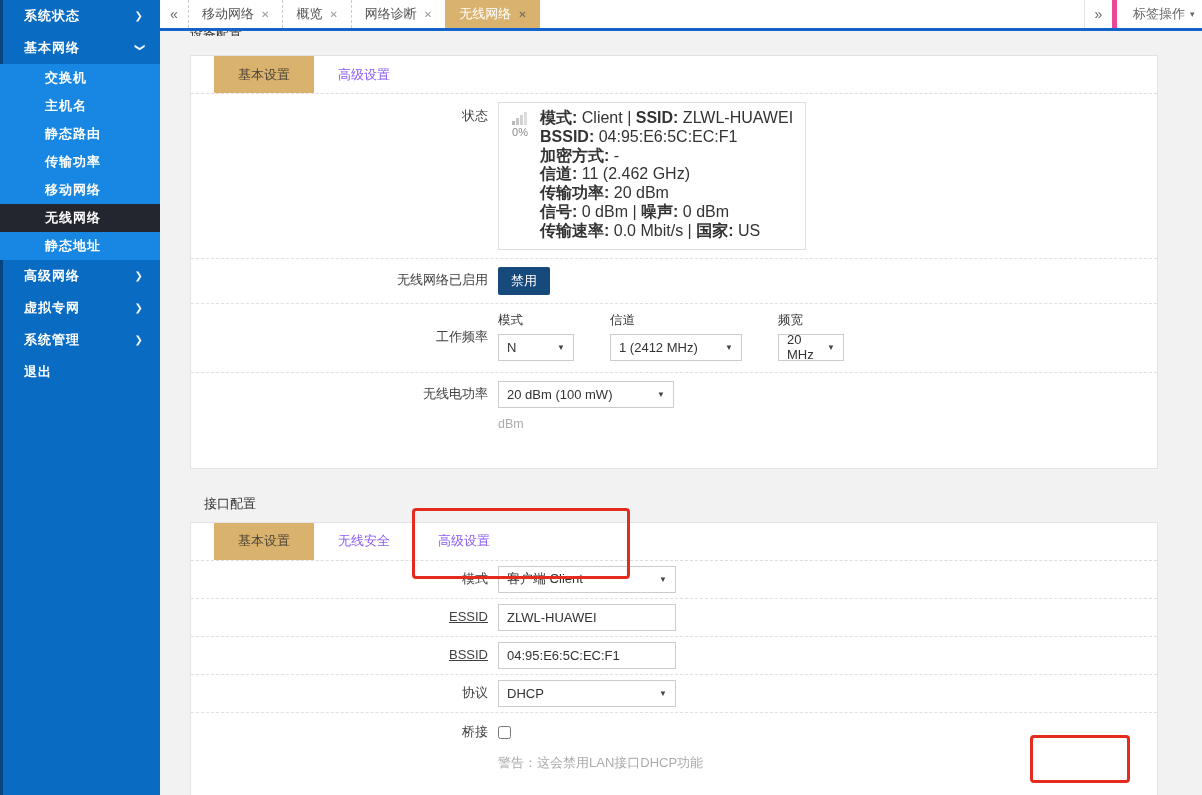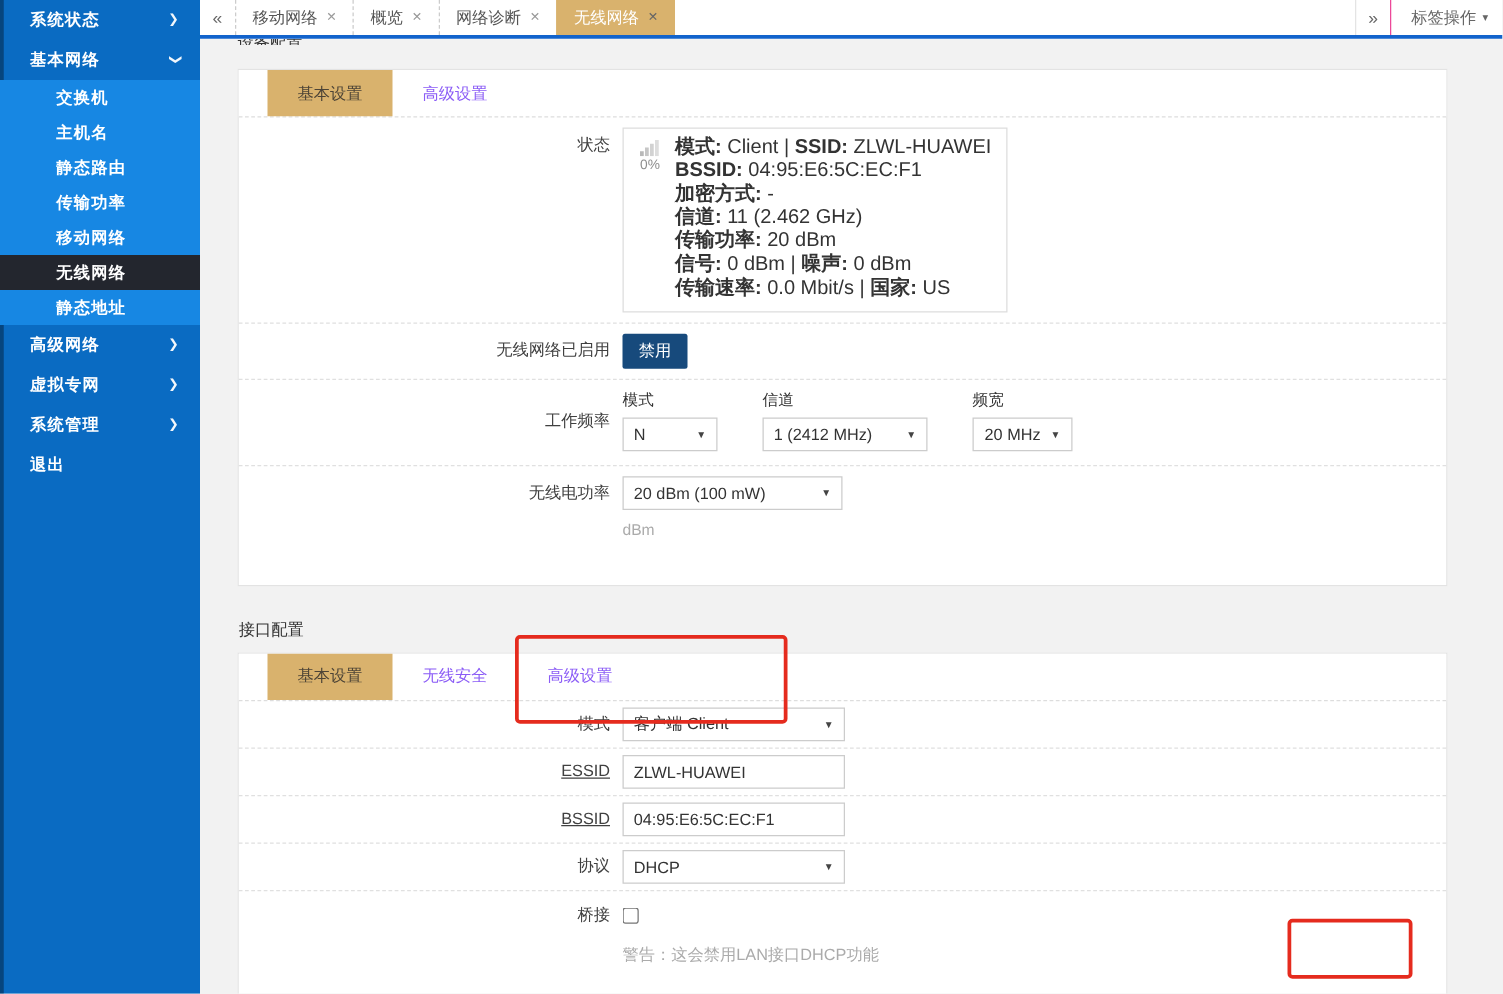--- a/index.html
+++ b/index.html
@@ -49,21 +49,21 @@
     font-size:13px; color:#555; border-left:1px dashed #ccc; cursor:pointer;
     white-space:nowrap;
   }
   .tab .close { color:#9a9a9a; font-size:10px; }
   .tab.active { background:#d9b26d; color:#fff; border-left:1px solid #d9b26d; }
   .tab.active .close { color:#666; }
   .tb-spacer { flex:1; }
   .tb-right { border-left:1px solid #e4e4e4; }
   .tab-actions {
     display:flex; align-items:center; gap:5px; padding:0 4px 0 16px;
-    font-size:13px; color:#666; border-left:1px solid #ec4899;
+    font-size:13px; color:#666; border-left:5px solid #ec4899;
     cursor:pointer; white-space:nowrap; min-width:90px;
   }
   .tab-actions .mcaret { font-size:9px; color:#666; }
   
   .content {
     position:absolute; left:160px; top:31px; right:0; bottom:0;
     background:#f2f2f2; padding-left:30px; overflow:hidden;
   }
   .clipped-title {
     height:12px; overflow:hidden; margin-top:-7px;
@@ -113,32 +113,32 @@
   }
   .select .caret { font-size:8px; color:#444; margin-left:8px; }
   .tinput {
     border:1px solid #ccc; height:27px; width:178px; padding:0 8px;
     font-size:13px; color:#333; font-family:"Liberation Sans", sans-serif;
     background:#fff;
   }
   .sel-group { display:flex; gap:36px; }
   .sel-wrap { display:flex; flex-direction:column; gap:5px; }
   .sel-mini-label { font-size:12.5px; color:#333; }
-  .w72 { width:76px; } .w110 { width:132px; } .w78 { width:80px;justify-content:center; } .w178 { width:178px; }
+  .w72 { width:76px; } .w110 { width:132px; } .w78 { width:66px;justify-content:center; } .w178 { width:178px; }
   .hint { color:#ababab; font-size:12.5px; margin-top:9px; }
   .warn { color:#ababab; font-size:13px; margin-top:11px; }
   .row-enabled { padding:7px 0; }
   .row-freq { padding:7px 0 9px 0; }
   .row-power { padding:7px 0 10px 0; }
   .frow2 { padding:4px 0; }
   .row-bridge { padding:5px 0 8px 0; }
   .pbottom1 { height:26px; }
   .pbottom2 { height:28px; }
   .bridge-check { margin-top:7px; width:13px; height:13px; }
-  .sect-title { margin:26px 0 9px 1px; font-size:13px; color:#333; }
+  .sect-title { margin:26px 0 9px 14px; font-size:13px; color:#333; }
   
   .anno {
     position:absolute; border:3px solid #e52b1e; border-radius:4px;
     pointer-events:none; z-index:20; background:transparent;
   }
   #anno-mode-essid { left:412px; top:508px; width:218px; height:71px; }
   #anno-save { left:1030px; top:735px; width:100px; height:48px; }
 </style>
 </head>
 <body>

